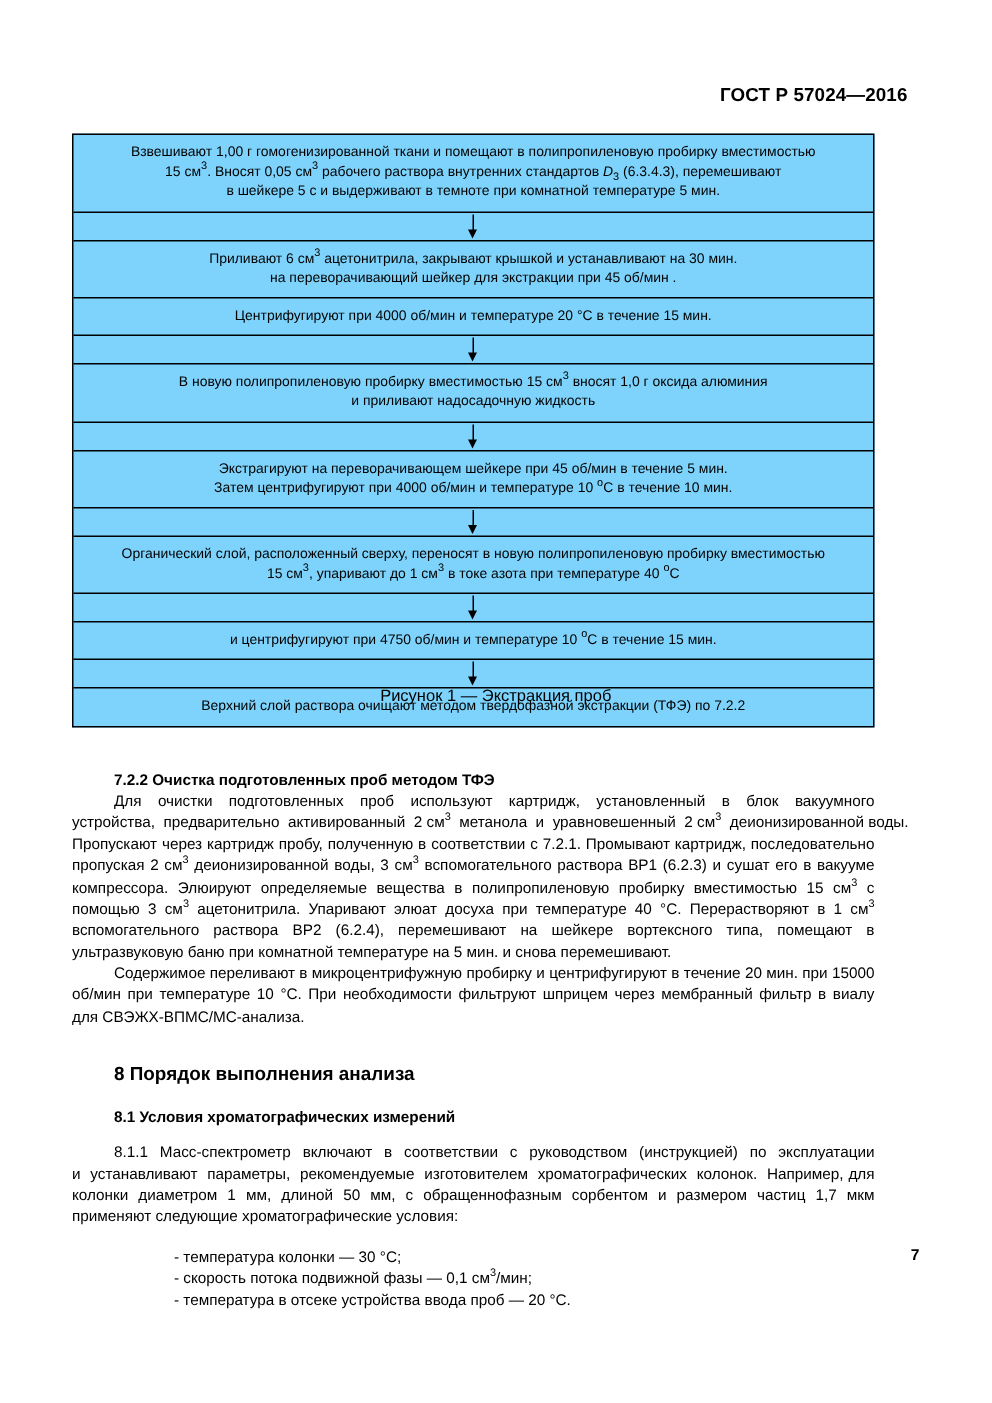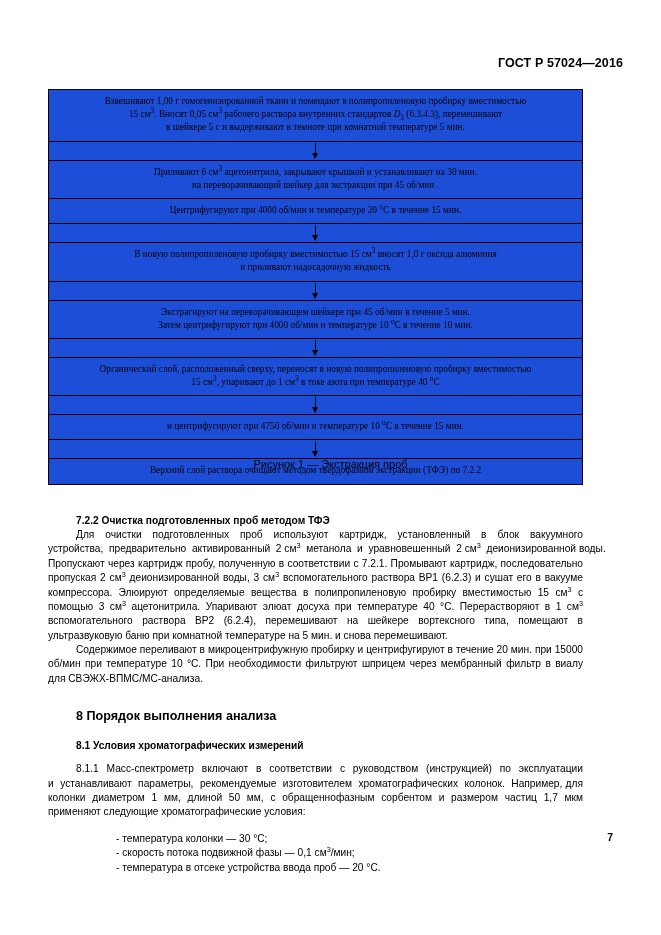--- a/index.html
+++ b/index.html
@@ -18,37 +18,36 @@
     height: 935px;
     background: #ffffff;
     overflow: hidden;
     box-sizing: border-box;
   }
 
   
   .doc-header {
     position: absolute;
     top: 56px;
-    right: 38px;
+    right: 56px;
     font-size: 12.5px;
     font-weight: bold;
     letter-spacing: 0.1px;
     white-space: nowrap;
   }
 
   
   .flow {
     position: absolute;
     left: 48px;
     top: 89px;
     width: 535px;
     border: 1.4px solid #000;
     box-sizing: border-box;
-    background: #1d4ed8;
-    font-family: Liberation Serif, serif;
+    background: #7dd3fc;
   }
   .flow-box {
     border-bottom: 1.4px solid #000;
     padding: 5px 10px 6px 10px;
     text-align: center;
     font-size: 9.3px;
     line-height: 1.42;
     box-sizing: border-box;
   }
   .flow-box:last-child {

